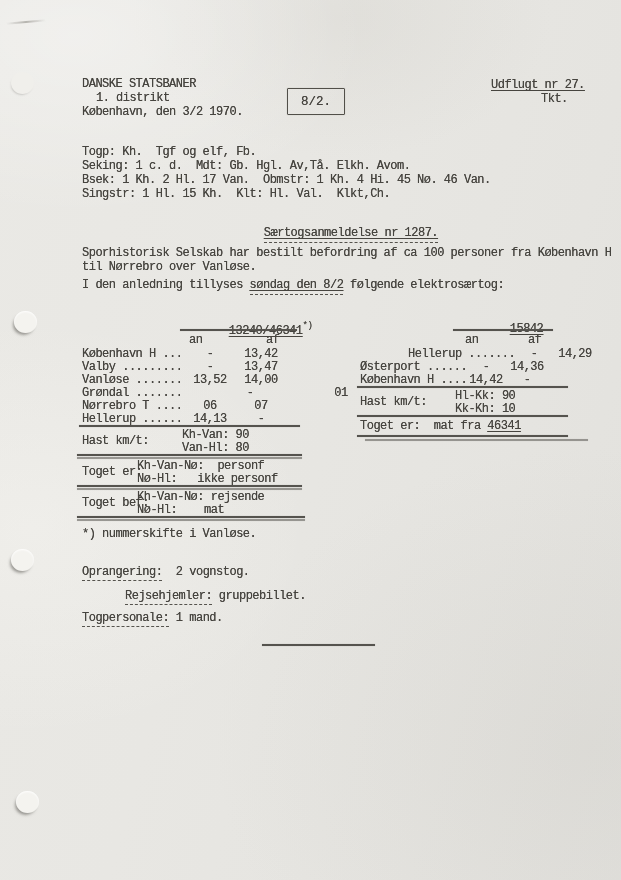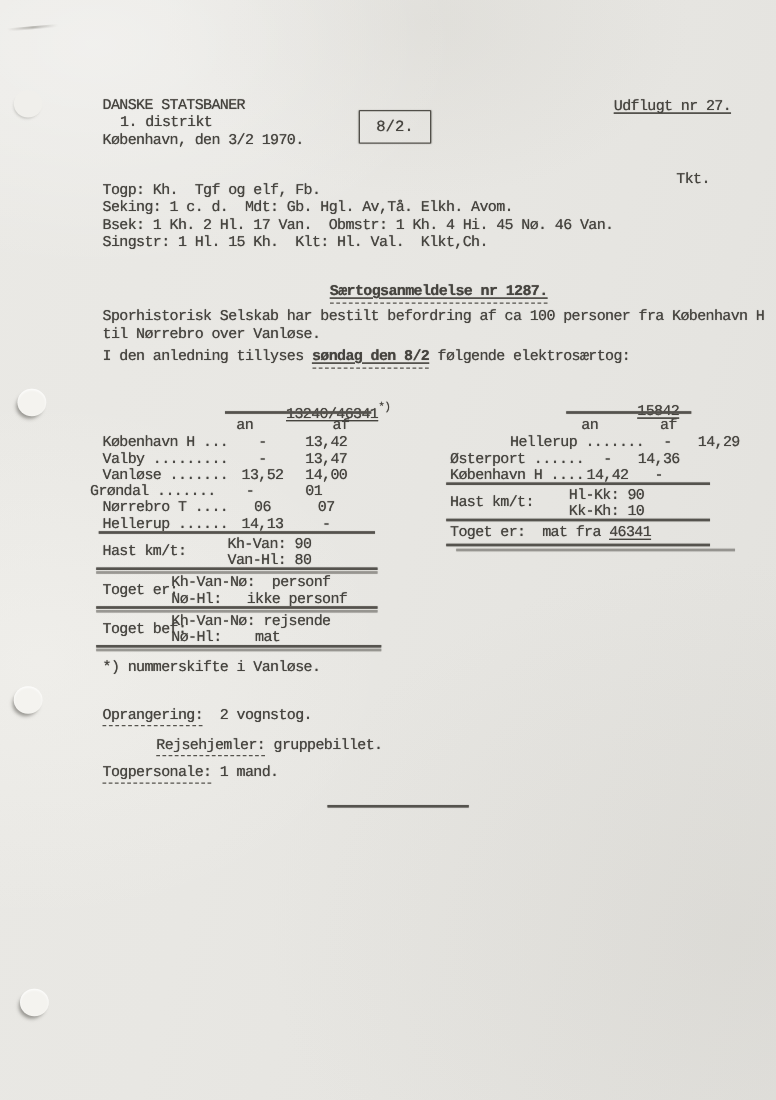--- a/index.html
+++ b/index.html
@@ -18,21 +18,21 @@
     position:absolute;
     font:12px "Liberation Mono", monospace;
     letter-spacing:-0.5px;
     color:#46443f;
     white-space:pre;
     text-shadow:0 0 0.6px rgba(70,68,63,0.85);
   }
   .u { text-decoration:underline; text-underline-offset:2px; }
   .em2 {
     text-decoration:underline; text-underline-offset:2px;
-    border-bottom:1px dashed #55534d; padding-bottom:2px;font-weight:bold;
+    border-bottom:1px dashed #55534d; padding-bottom:2px;
   }
   .dlbl { border-bottom:1.4px dashed #55534d; padding-bottom:1px; }
   sup { font-size:9px; letter-spacing:-0.5px; position:relative; top:-1px; }
   .datebox {
     position:absolute; width:56px; height:25px;
     border:1.6px solid #514f49; border-radius:1px;
     display:flex; align-items:center; justify-content:center;
     box-shadow:0 0 1px rgba(81,79,73,0.4);
   }
   .datebox span { font:12.5px "Liberation Mono", monospace; color:#46443f; text-shadow:0 0 0.6px rgba(70,68,63,0.85); }
@@ -68,21 +68,21 @@
   <div class="hole" style="left:11px;top:549px;"></div>
   <div class="hole" style="left:16px;top:791px;"></div>
 
   <div class="t" style="left:82px;top:77px;">DANSKE STATSBANER</div>
   <div class="t" style="left:96px;top:91px;">1. distrikt</div>
   <div class="t" style="left:82px;top:105px;">København, den 3/2 1970.</div>
   <div class="datebox" style="left:287px;top:88px;">
     <span>8/2.</span>
   </div>
   <div class="t u" style="left:491px;top:78px;">Udflugt nr 27.</div>
-  <div class="t" style="left:541px;top:92px;margin-top:44px;">Tkt.</div>
+  <div class="t" style="left:541px;top:92px;">Tkt.</div>
 
   <div class="t" style="left:82px;top:145px;">Togp: Kh.  Tgf og elf, Fb.</div>
   <div class="t" style="left:82px;top:159px;">Seking: 1 c. d.  Mdt: Gb. Hgl. Av,Tå. Elkh. Avom.</div>
   <div class="t" style="left:82px;top:173px;">Bsek: 1 Kh. 2 Hl. 17 Van.  Obmstr: 1 Kh. 4 Hi. 45 Nø. 46 Van.</div>
   <div class="t" style="left:82px;top:187px;">Singstr: 1 Hl. 15 Kh.  Klt: Hl. Val.  Klkt,Ch.</div>
 
   <div class="t" style="left:237px;top:212px;">
     <span class="em2">Særtogsanmeldelse nr 1287.</span>
   </div>
 
@@ -93,21 +93,21 @@
   <div class="t" style="left:202px;top:308px;">
     <span class="u">13240/46341</span><sup>*)</sup>
   </div>
   <div class="rule" style="left:180px;top:329px;width:117px;"></div>
   <div class="t" style="left:189px;top:333px;">an</div>
   <div class="t" style="left:266px;top:333px;">af</div>
 
   <div class="row t" style="left:82px;top:347px;"><span class="st">København H ...</span><span class="anL">-</span><span class="afL">13,42</span></div>
   <div class="row t" style="left:82px;top:360px;"><span class="st">Valby .........</span><span class="anL">-</span><span class="afL">13,47</span></div>
   <div class="row t" style="left:82px;top:373px;"><span class="st">Vanløse .......</span><span class="anL">13,52</span><span class="afL">14,00</span></div>
-  <div class="row t" style="left:72px;top:386px;"><span class="st">Grøndal .......</span><span class="anL">-</span><span class="afL">01</span></div>
+  <div class="row t" style="left:82px;top:386px;gap:40px;"><span class="st">Grøndal .......</span><span class="anL">-</span><span class="afL">01</span></div>
   <div class="row t" style="left:82px;top:399px;"><span class="st">Nørrebro T ....</span><span class="anL">06</span><span class="afL">07</span></div>
   <div class="row t" style="left:82px;top:412px;"><span class="st">Hellerup ......</span><span class="anL">14,13</span><span class="afL">-</span></div>
 
   <div class="rule" style="left:79px;top:425px;width:221px;"></div>
   <div class="t" style="left:82px;top:434px;">Hast km/t:</div>
   <div class="t" style="left:182px;top:428px;">Kh-Van: 90</div>
   <div class="t" style="left:182px;top:441px;">Van-Hl: 80</div>
   <div class="rule" style="left:77px;top:454px;width:225px;"></div>
   <div class="rule light" style="left:77px;top:457px;width:225px;"></div>
 

